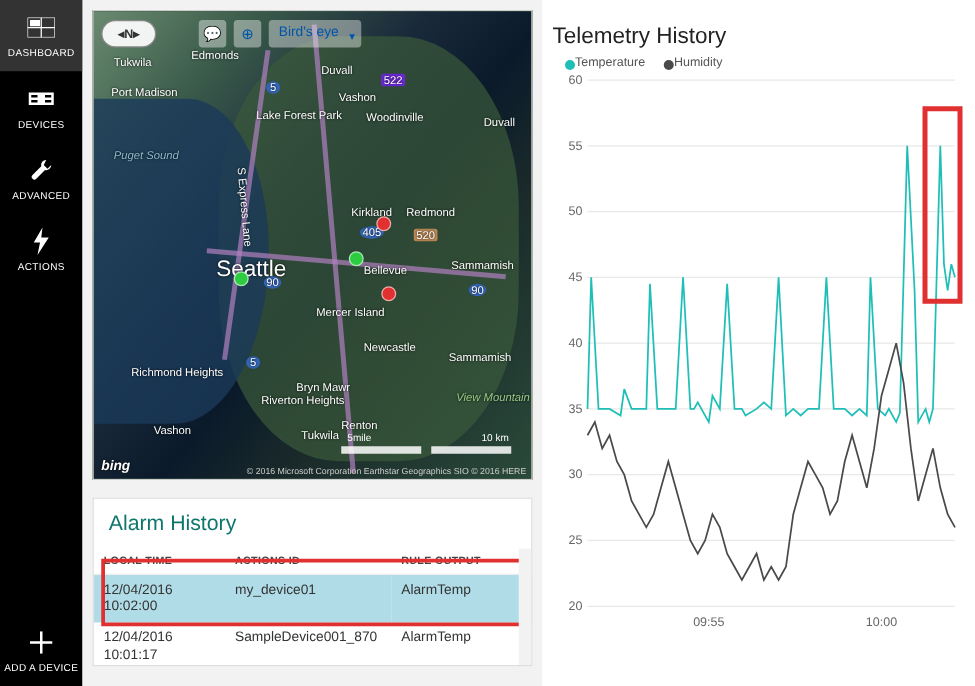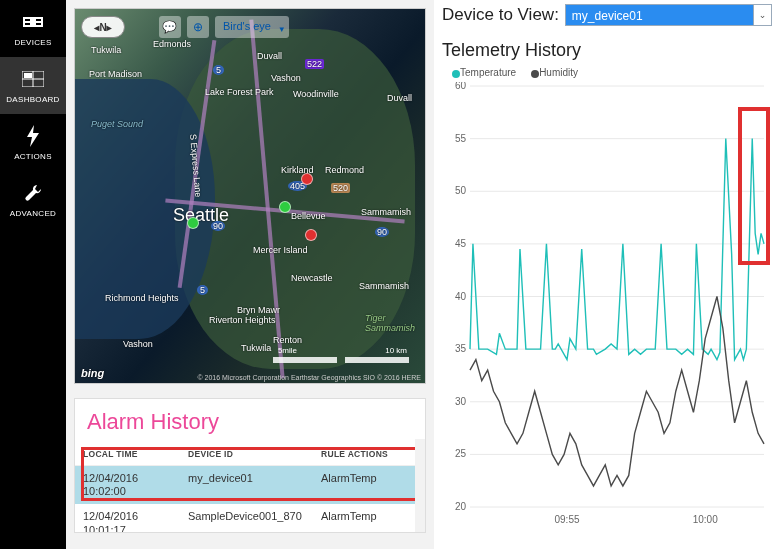--- a/index.html
+++ b/index.html
@@ -33,21 +33,21 @@
   .map-view-select { background: rgba(255,255,255,0.4); border-radius: 3px; color: #05a; font-size: 11px; padding: 0 18px 0 8px; height: 22px; line-height: 20px; position: relative; }
   .map-view-select::after { content: '▾'; position: absolute; right: 5px; top: 3px; font-size: 9px; }
   .map-scale { position: absolute; bottom: 20px; height: 6px; background: rgba(255,255,255,0.85); }
   .map-scale.s1 { right: 88px; width: 64px; }
   .map-scale.s2 { right: 16px; width: 64px; }
   .map-scale-label { position: absolute; bottom: 28px; font-size: 8px; color: #fff; }
   .map-credits { position: absolute; bottom: 2px; width: 100%; text-align: right; font-size: 7px; color: #ccc; padding-right: 4px; }
   .bing-logo { position: absolute; bottom: 4px; left: 6px; font-size: 11px; font-style: italic; font-weight: bold; color: #fff; text-shadow: 0 0 2px #000; }
   
   .alarm-panel { margin-top: 14px; background: #fff; border: 1px solid #ddd; width: 352px; height: 135px; position: relative; overflow: hidden; }
-  .alarm-title { font-size: 22px; padding: 10px 12px 8px; color: #ec4899; }
+  .alarm-title { font-size: 17px; padding: 10px 12px 8px; color: #0f766e; }
   .alarm-table { width: 100%; border-collapse: collapse; table-layout: fixed; }
   .alarm-table th { font-size: 8.5px; font-weight: 600; color: #444; text-align: left; padding: 6px 8px; letter-spacing: 0.3px; border-bottom: 1px solid #eee; }
   .alarm-table td { font-size: 11px; color: #333; padding: 6px 8px; vertical-align: top; }
   .alarm-table tr.highlighted td { background: #b0dce8; }
   .alarm-table td.time { line-height: 1.2; }
   .alarm-red-box { position: absolute; border: 3px solid #e03030; pointer-events: none; }
   
   .right-panel { position: absolute; left: 434px; top: 0; width: 346px; height: 549px; background: #fff; padding: 4px 8px 0; }
   .device-row { display: flex; align-items: center; gap: 6px; }
   .device-label { font-size: 17px; color: #222; }
@@ -63,80 +63,88 @@
   .chart-area { position: relative; width: 328px; height: 445px; margin-top: 4px; }
   .chart-svg { position: absolute; inset: 0; }
   .chart-red-box { position: absolute; border: 4px solid #e03030; pointer-events: none; }
   
   .vscroll { position: absolute; right: 0; top: 40px; bottom: 0; width: 10px; background: #f2f2f2; }
 </style>
 </head>
 <body>
 
 <div class="sidebar">
+  <div class="sidebar-item active">
+    <span class="icon">
+      <svg width="22" height="16" viewBox="0 0 22 16">
+          <rect x="0" y="0" width="22" height="16" fill="none" stroke="#fff"></rect>
+          <rect x="2" y="2" width="8" height="5" fill="#fff"></rect>
+          <line x1="11" y1="0" x2="11" y2="16" stroke="#fff"></line>
+          <line x1="0" y1="8" x2="22" y2="8" stroke="#fff"></line>
+        </svg>
+    </span>
+    <span class="label">DASHBOARD</span>
+  </div>
   <div class="sidebar-item">
     <span class="icon">
       <svg width="22" height="18" viewBox="0 0 22 18">
           <rect x="1" y="4" width="20" height="10" fill="#fff"></rect>
           <rect x="3" y="6" width="5" height="2" fill="#000"></rect>
           <rect x="3" y="10" width="5" height="2" fill="#000"></rect>
           <rect x="14" y="6" width="5" height="2" fill="#000"></rect>
           <rect x="14" y="10" width="5" height="2" fill="#000"></rect>
         </svg>
     </span>
     <span class="label">DEVICES</span>
   </div>
-  <div class="sidebar-item active">
-    <span class="icon">
-      <svg width="22" height="16" viewBox="0 0 22 16">
-          <rect x="0" y="0" width="22" height="16" fill="none" stroke="#fff"></rect>
-          <rect x="2" y="2" width="8" height="5" fill="#fff"></rect>
-          <line x1="11" y1="0" x2="11" y2="16" stroke="#fff"></line>
-          <line x1="0" y1="8" x2="22" y2="8" stroke="#fff"></line>
-        </svg>
-    </span>
-    <span class="label">DASHBOARD</span>
+  <div class="sidebar-item">
+    <span class="icon">
+      <svg width="20" height="20" viewBox="0 0 20 20">
+          <path d="M14 2 a4 4 0 0 0 -4 5 L3 14 a2 2 0 0 0 3 3 L13 10 a4 4 0 0 0 5 -4 L15 9 L12 6 Z" fill="#fff"></path>
+        </svg>
+    </span>
+    <span class="label">ADVANCED</span>
   </div>
   <div class="sidebar-item">
     <span class="icon">
       <svg width="16" height="22" viewBox="0 0 16 22">
           <path d="M9 0 L2 12 L7 12 L5 22 L14 8 L8 8 Z" fill="#fff"></path>
         </svg>
     </span>
     <span class="label">ACTIONS</span>
   </div>
-  <div class="sidebar-item">
-    <span class="icon">
-      <svg width="20" height="20" viewBox="0 0 20 20">
-          <path d="M14 2 a4 4 0 0 0 -4 5 L3 14 a2 2 0 0 0 3 3 L13 10 a4 4 0 0 0 5 -4 L15 9 L12 6 Z" fill="#fff"></path>
-        </svg>
-    </span>
-    <span class="label">ADVANCED</span>
-  </div>
   <div class="sidebar-spacer"></div>
+  <div class="sidebar-item">
+    <span class="icon">
+      <svg width="18" height="18" viewBox="0 0 18 18">
+          <path d="M8 0 h2 v8 h8 v2 h-8 v8 h-2 v-8 h-8 v-2 h8 Z" fill="#fff"></path>
+        </svg>
+    </span>
+    <span class="label">ADD A DEVICE</span>
+  </div>
 </div>
 
 <div class="main">
   <div class="map-panel">
     <div class="map-bg"></div>
     <div class="map-land1"></div>
     <div class="map-water"></div>
     <div class="map-road r1"></div>
     <div class="map-road r2"></div>
     <div class="map-road r3"></div>
     <div class="map-label map-label-water" style="left:16px;top:110px">Puget Sound</div>
     <div class="map-label" style="left:98px;top:196px;font-size:18px;font-weight:500">Seattle</div>
     <div class="map-label" style="left:216px;top:202px">Bellevue</div>
     <div class="map-label" style="left:206px;top:156px">Kirkland</div>
     <div class="map-label" style="left:250px;top:156px">Redmond</div>
     <div class="map-label" style="left:286px;top:198px">Sammamish</div>
     <div class="map-label" style="left:178px;top:236px">Mercer Island</div>
     <div class="map-label" style="left:216px;top:264px">Newcastle</div>
     <div class="map-label" style="left:284px;top:272px">Sammamish</div>
-    <div class="map-label" style="color:#9c8;font-style:italic;left:290px;top:304px">Tiger Sammamish</div>
+    <div class="map-label" style="color:#9c8;font-style:italic;left:290px;top:304px">View Mountain</div>
     <div class="map-label" style="left:198px;top:326px">Renton</div>
     <div class="map-label" style="left:166px;top:334px">Tukwila</div>
     <div class="map-label" style="left:162px;top:296px">Bryn Mawr</div>
     <div class="map-label" style="left:134px;top:306px">Riverton Heights</div>
     <div class="map-label" style="left:48px;top:330px">Vashon</div>
     <div class="map-label" style="left:16px;top:36px">Tukwila</div>
     <div class="map-label" style="left:182px;top:42px">Duvall</div>
     <div class="map-label" style="left:196px;top:64px">Vashon</div>
     <div class="map-label" style="left:130px;top:78px">Lake Forest Park</div>
     <div class="map-label" style="left:218px;top:80px">Woodinville</div>
@@ -175,22 +183,22 @@
     <div class="alarm-title">Alarm History</div>
     <table class="alarm-table">
       <colgroup>
           <col style="width:30%">
           <col style="width:38%">
           <col style="width:32%">
         </colgroup>
       <thead>
         <tr>
           <th>LOCAL TIME</th>
-          <th>DEVICE ID</th>
-          <th>RULE ACTIONS</th>
+          <th>ACTIONS ID</th>
+          <th>RULE OUTPUT</th>
         </tr>
       </thead>
       <tbody>
         <tr class="highlighted">
           <td class="time"><span>12/04/2016</span><br><span>10:02:00</span></td>
           <td>my_device01</td>
           <td>AlarmTemp</td>
         </tr>
         <tr>
           <td class="time"><span>12/04/2016</span><br><span>10:01:17</span></td>
@@ -198,27 +206,20 @@
           <td>AlarmTemp</td>
         </tr>
       </tbody>
     </table>
     <div class="alarm-red-box" style="left:6px;top:48px;width:340px;height:54px"></div>
     <div class="vscroll"></div>
   </div>
 </div>
 
 <div class="right-panel">
-  <div class="device-row">
-    <span class="device-label">Device to View:</span>
-    <div class="device-select">
-      <div class="device-select-val">my_device01</div>
-      <div class="device-select-arrow">⌄</div>
-    </div>
-  </div>
   <div class="chart-title">Telemetry History</div>
   <div class="legend">
     <div class="legend-item">
       <span class="legend-dot" style="background:#1fbfb8"></span>
       <span>Temperature</span>
     </div>
     <div class="legend-item">
       <span class="legend-dot" style="background:#4a4a4a"></span>
       <span>Humidity</span>
     </div>

